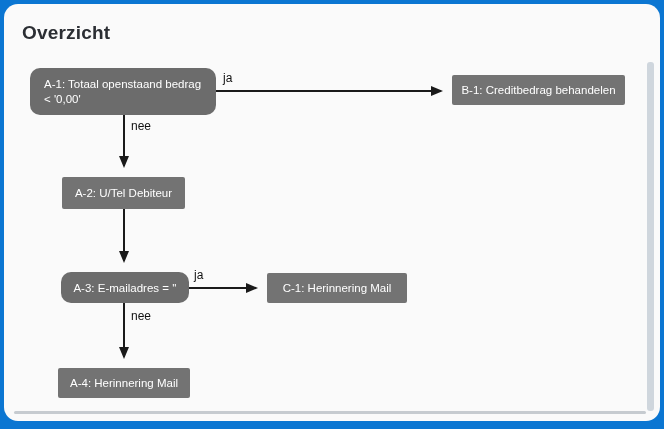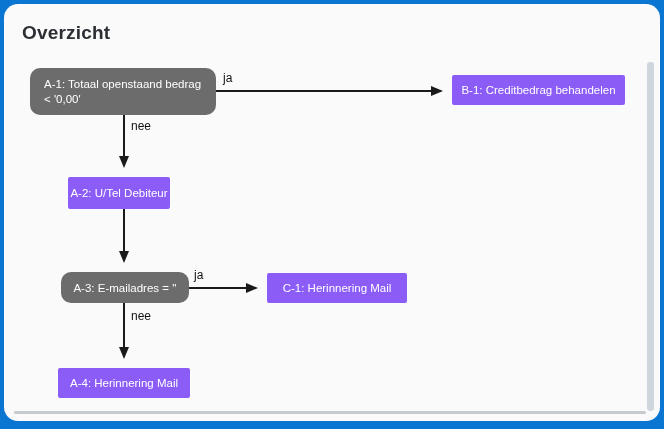--- a/index.html
+++ b/index.html
@@ -21,25 +21,25 @@
     background:#cfd6dd;border-radius:3px;
   }
   .hscrollbar-track{
     position:absolute;left:10px;right:14px;bottom:7px;height:3px;
     background:#c6cbd0;border-radius:2px;
   }
   .node{
     position:absolute;color:#fff;font-size:11.5px;
     display:flex;align-items:center;box-sizing:border-box;justify-content:flex-end;
   }
-  .node.blue{background:#8b5cf6;border-radius:2px;justify-content:center;text-align:center;}
+  .node.blue{background:#737373;border-radius:2px;justify-content:center;text-align:center;}
   .node.gray{background:#6c6c6c;border-radius:10px;}
   .node-a1{left:26px;top:64px;width:186px;height:47px;padding:4px 12px 4px 14px;line-height:15px;}
   .node-b1{left:448px;top:71px;width:173px;height:30px;}
-  .node-a2{left:64px;top:173px;width:102px;height:32px;}
+  .node-a2{left:58px;top:173px;width:123px;height:32px;}
   .node-a3{left:57px;top:268px;width:128px;height:31px;justify-content:center;text-align:center;}
   .node-c1{left:263px;top:269px;width:140px;height:30px;}
   .node-a4{left:54px;top:364px;width:132px;height:30px;}
   .edge-label{
     position:absolute;font-size:12px;color:#111;line-height:13px;text-align:center;
   }
   .lbl-ja1{left:219px;top:68px;}
   .lbl-nee1{left:127px;top:116px;}
   .lbl-ja2{left:190px;top:265px;}
   .lbl-nee2{left:127px;top:306px;}

